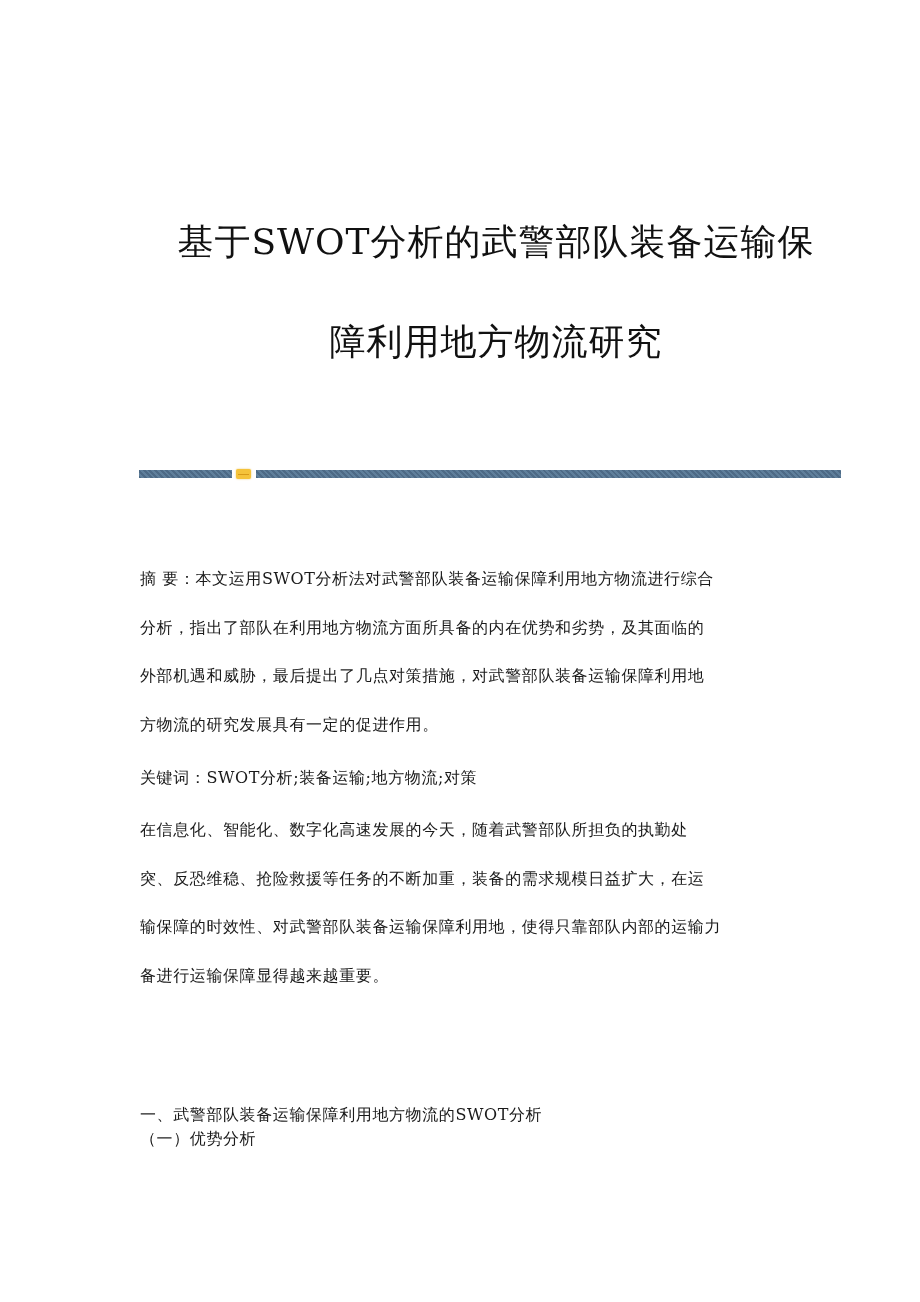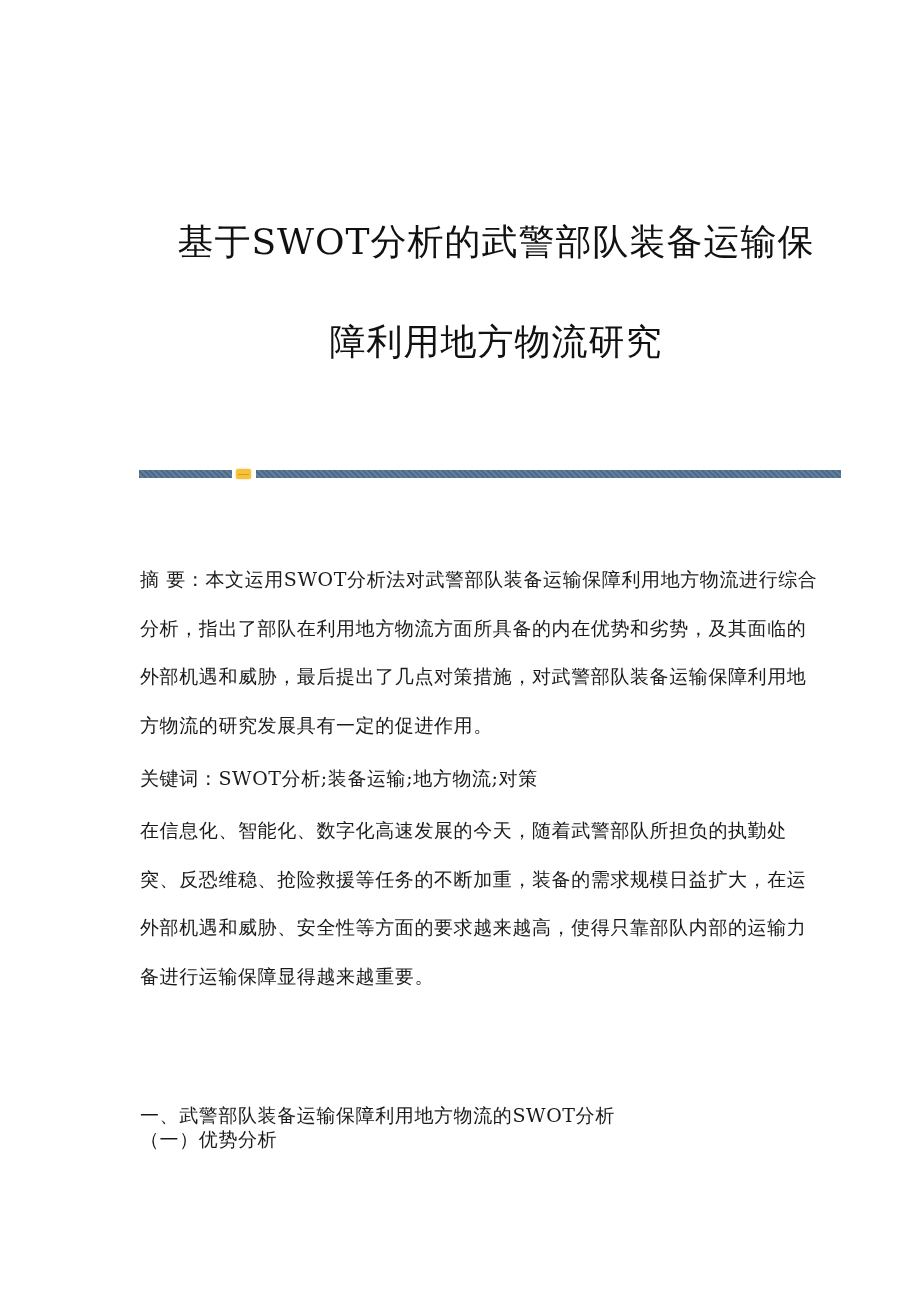--- a/index.html
+++ b/index.html
@@ -11,21 +11,21 @@
   #title2 { top: 318px; }
   .divider { position: absolute; top: 470px; height: 9px; }
   .bar { position: absolute; top: 0; height: 8px;
          background: repeating-linear-gradient(45deg, #4d6a86 0px, #4d6a86 2px, #5f7f9b 2px, #5f7f9b 4px); }
   .bar-left { left: 139px; width: 93px; }
   .bar-right { left: 256px; width: 585px; }
   .mail-icon { position: absolute; left: 236px; top: -1px; width: 15px; height: 10px;
                background: #f5c33a; border-radius: 2px; box-shadow: 0 0 2px #e9c56a; }
   .mail-icon::after { content: ""; position: absolute; left: 2px; top: 2px; width: 11px; height: 3px;
                       border-bottom: 1px solid #d89a18; }
-  .para { position: absolute; left: 140px; width: 640px; font-size: 19px; line-height: 48.5px;
+  .para { position: absolute; left: 140px; width: 640px; font-size: 16px; line-height: 48.5px;
           letter-spacing: 0.6px; text-align: justify; }
   #abstract { top: 555px; }
   #keywords { top: 754px; }
   #intro { top: 806px; }
   #section1 { top: 1091px; }
   #subsection1 { top: 1115px; left: 140px; }
   .p-line { display: block; white-space: nowrap; }
 </style>
 </head>
 <body>
@@ -44,18 +44,18 @@
   <span class="p-line">分析，指出了部队在利用地方物流方面所具备的内在优势和劣势，及其面临的</span>
   <span class="p-line">外部机遇和威胁，最后提出了几点对策措施，对武警部队装备运输保障利用地</span>
   <span class="p-line">方物流的研究发展具有一定的促进作用。</span>
 </div>
 
 <div id="keywords" class="para">关键词：SWOT分析;装备运输;地方物流;对策</div>
 
 <div id="intro" class="para">
   <span class="p-line">在信息化、智能化、数字化高速发展的今天，随着武警部队所担负的执勤处</span>
   <span class="p-line">突、反恐维稳、抢险救援等任务的不断加重，装备的需求规模日益扩大，在运</span>
-  <span class="p-line">外部机遇和威胁、安全性等方面的要求越来越高，使得只靠部队内部的运输力</span>
+  <span class="p-line">输保障的时效性、对武警部队装备运输保障利用地，使得只靠部队内部的运输力</span>
   <span class="p-line">备进行运输保障显得越来越重要。</span>
 </div>
 
 <div id="section1" class="para">一、武警部队装备运输保障利用地方物流的SWOT分析</div>
 <div id="subsection1" class="para">（一）优势分析</div>
 
 </body></html>

